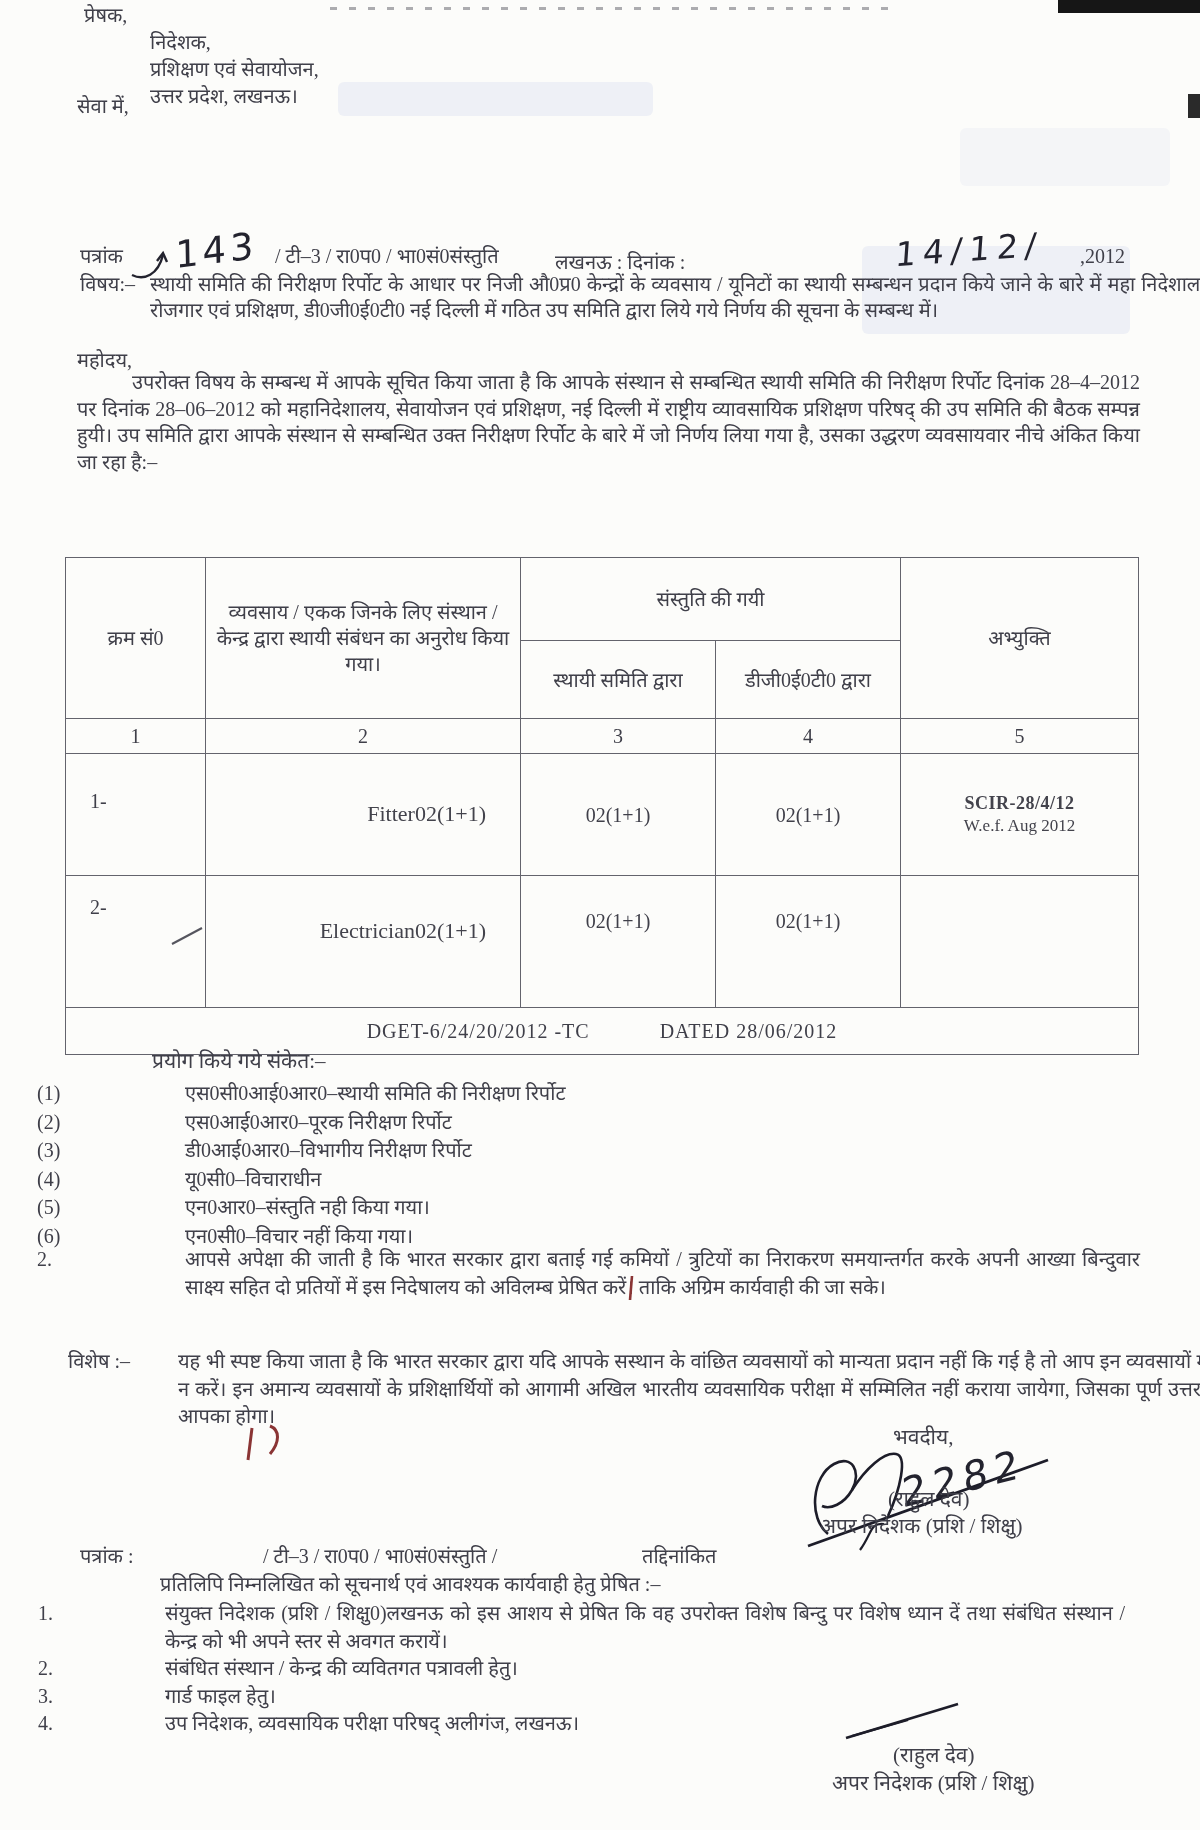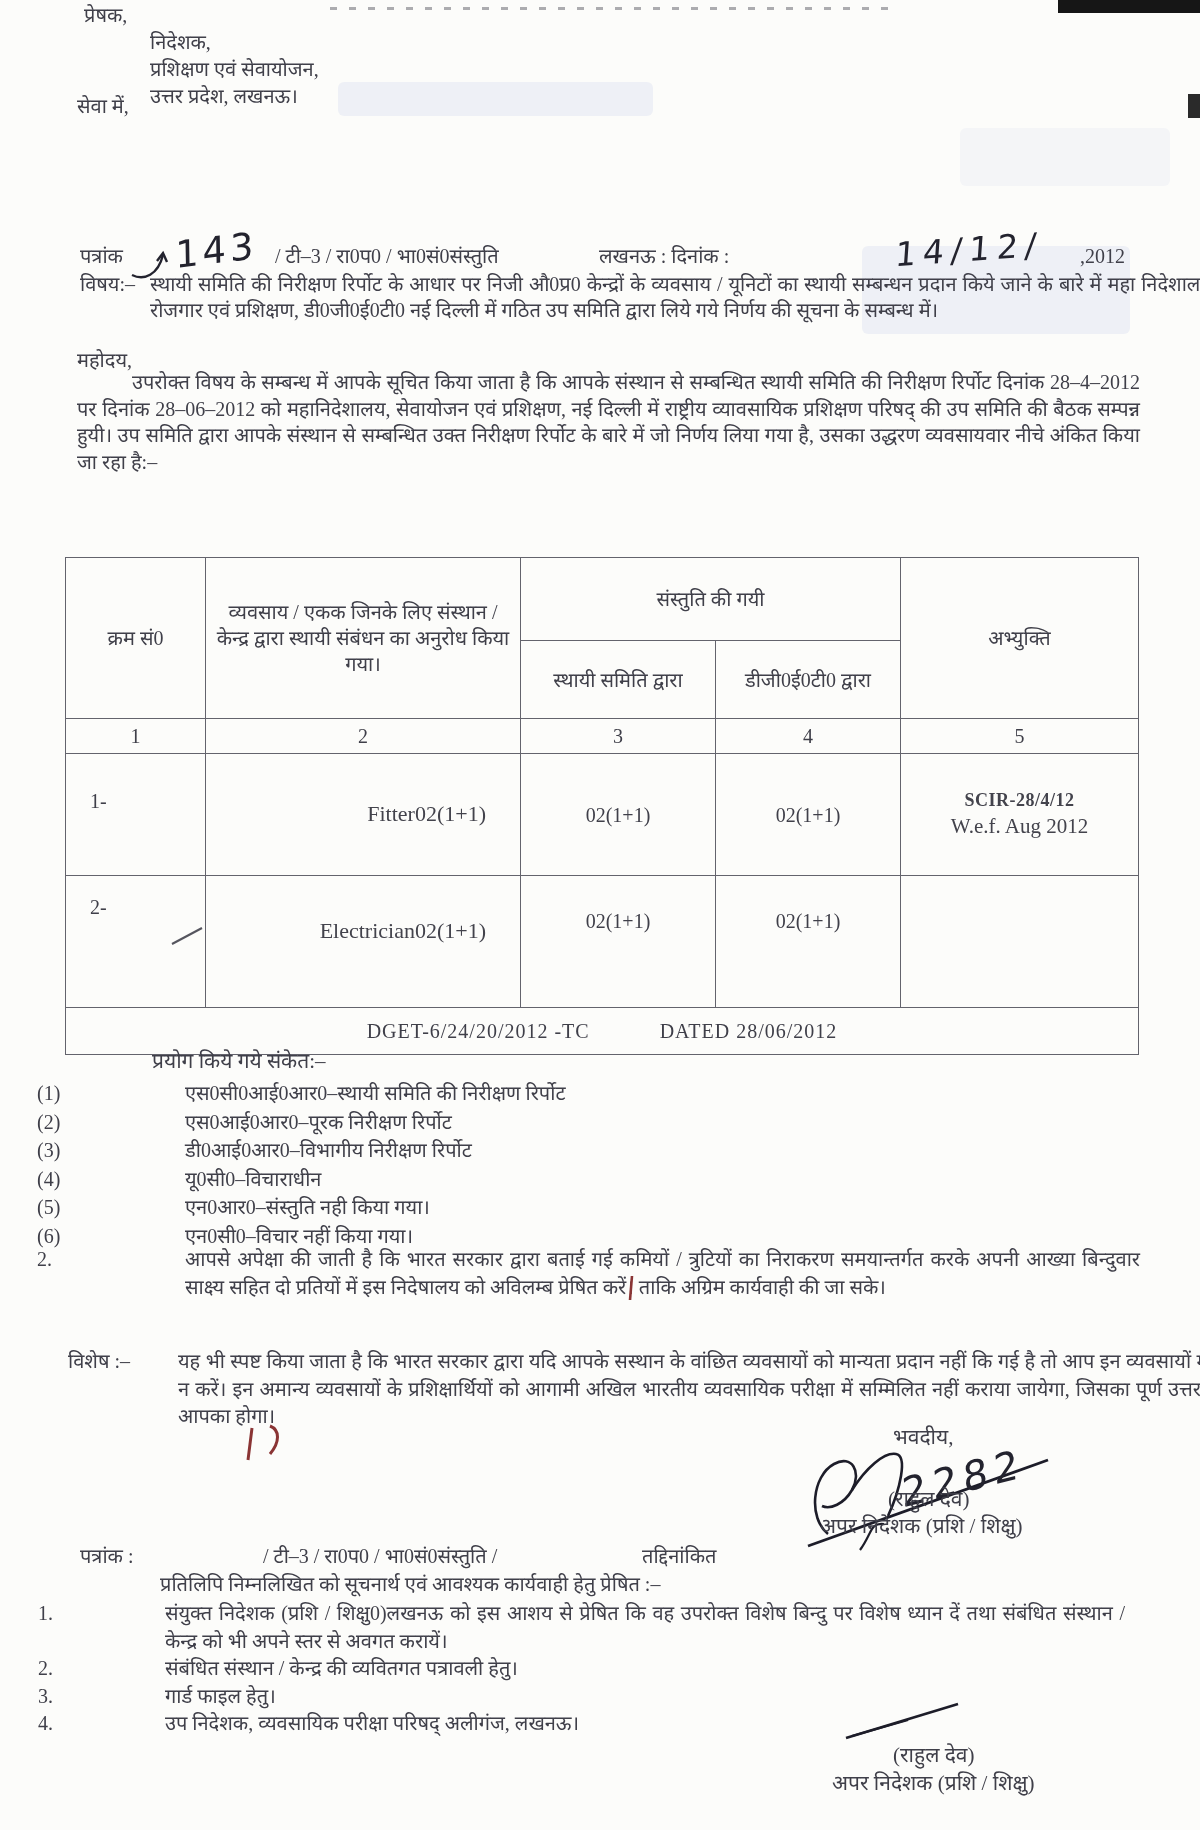--- a/index.html
+++ b/index.html
@@ -33,21 +33,21 @@
   table.doc td,table.doc th{border:1px solid #63636c;font-weight:400;vertical-align:middle;
     font-size:20px;color:#3f3f49;padding:2px 6px;}
   th.h-recommended{vertical-align:top;padding-top:10px;}
   th.h-remarks{vertical-align:top;padding-top:14px;}
   th.h-trade{padding:4px 18px;line-height:26px;}
   .numrow td{font-size:17px;color:#55555e;text-align:center;height:30px;padding:0;}
   .latin{font-family:"Liberation Serif",serif;font-size:22px;color:#43434c;}
   .trade-cell{display:flex;justify-content:flex-end;align-items:center;padding:0 28px 0 48px;}
   .val{text-align:center;}
   .remark-l1{font-weight:600;letter-spacing:.5px;text-align:center;font-size:18px;}
-  .remark-l2{text-align:center;font-size:21px;}
+  .remark-l2{text-align:center;font-size:17px;}
   .tfoot-cell{text-align:center;font-size:27px;letter-spacing:1px;color:#33333c;height:42px;}
   .tfoot-cell .sp{margin-right:70px;}
   
   .numlist{display:grid;grid-template-columns:148px 1fr;row-gap:1px;}
   .numlist .n{line-height:27.5px;}
   .numlist .t{line-height:27.5px;text-align:justify;}
   .copylist{display:grid;grid-template-columns:127px 1fr;}
   .copylist .n{line-height:27.5px;}
   .copylist .t{line-height:27.5px;text-align:justify;}
   .special-par{padding-left:110px;text-indent:-110px;text-align:justify;line-height:27.5px;}
@@ -76,21 +76,21 @@
   <div class="abs" style="left:77px;top:93px;">सेवा में,</div>
 
   <div class="abs" style="left:80px;top:241px;width:1110px;height:40px;">
     <span class="abs" style="left:0;top:2px;">पत्रांक</span>
     <svg class="abs" style="left:48px;top:0px;" width="46" height="40" viewBox="0 0 46 40">
       <path d="M4,34 C16,40 30,34 35,14" stroke="#23232e" stroke-width="2.4" fill="none"></path>
       <path d="M29,20 L35,12 L39,21" stroke="#23232e" stroke-width="2.4" fill="none"></path>
     </svg>
     <span class="abs hw hw-number" style="left:95px;top:-14px;">143</span>
     <span class="abs" style="left:195px;top:2px;">/ टी–3 / रा0प0 / भा0सं0संस्तुति</span>
-    <span class="abs" style="left:475px;top:2px;margin-left:44px;">लखनऊ : दिनांक :</span>
+    <span class="abs" style="left:475px;top:8px;">लखनऊ : दिनांक :</span>
     <span class="abs hw hw-date" style="left:815px;top:-12px;">14/12/</span>
     <span class="abs" style="left:1000px;top:2px;">,2012</span>
   </div>
 
   <div class="abs hang" style="left:80px;top:272px;width:1062px;">
     <span class="lbl">विषय:–</span><span>स्थायी समिति की निरीक्षण रिर्पोट के आधार पर निजी औ0प्र0 केन्द्रों के व्यवसाय / यूनिटों का स्थायी सम्बन्धन प्रदान किये जाने के बारे में महा निदेशालय रोजगार एवं प्रशिक्षण, डी0जी0ई0टी0 नई दिल्ली में गठित उप समिति द्वारा लिये गये निर्णय की सूचना के सम्बन्ध में।</span>
   </div>
 
   <div class="abs" style="left:77px;top:347px;">महोदय,</div>
   <div class="abs body-par" style="left:77px;top:369px;width:1063px;">उपरोक्त विषय के सम्बन्ध में आपके सूचित किया जाता है कि आपके संस्थान से सम्बन्धित स्थायी समिति की निरीक्षण रिर्पोट दिनांक 28–4–2012 पर दिनांक 28–06–2012 को महानिदेशालय, सेवायोजन एवं प्रशिक्षण, नई दिल्ली में राष्ट्रीय व्यावसायिक प्रशिक्षण परिषद् की उप समिति की बैठक सम्पन्न हुयी। उप समिति द्वारा आपके संस्थान से सम्बन्धित उक्त निरीक्षण रिर्पोट के बारे में जो निर्णय लिया गया है, उसका उद्धरण व्यवसायवार नीचे अंकित किया जा रहा है:–</div>

